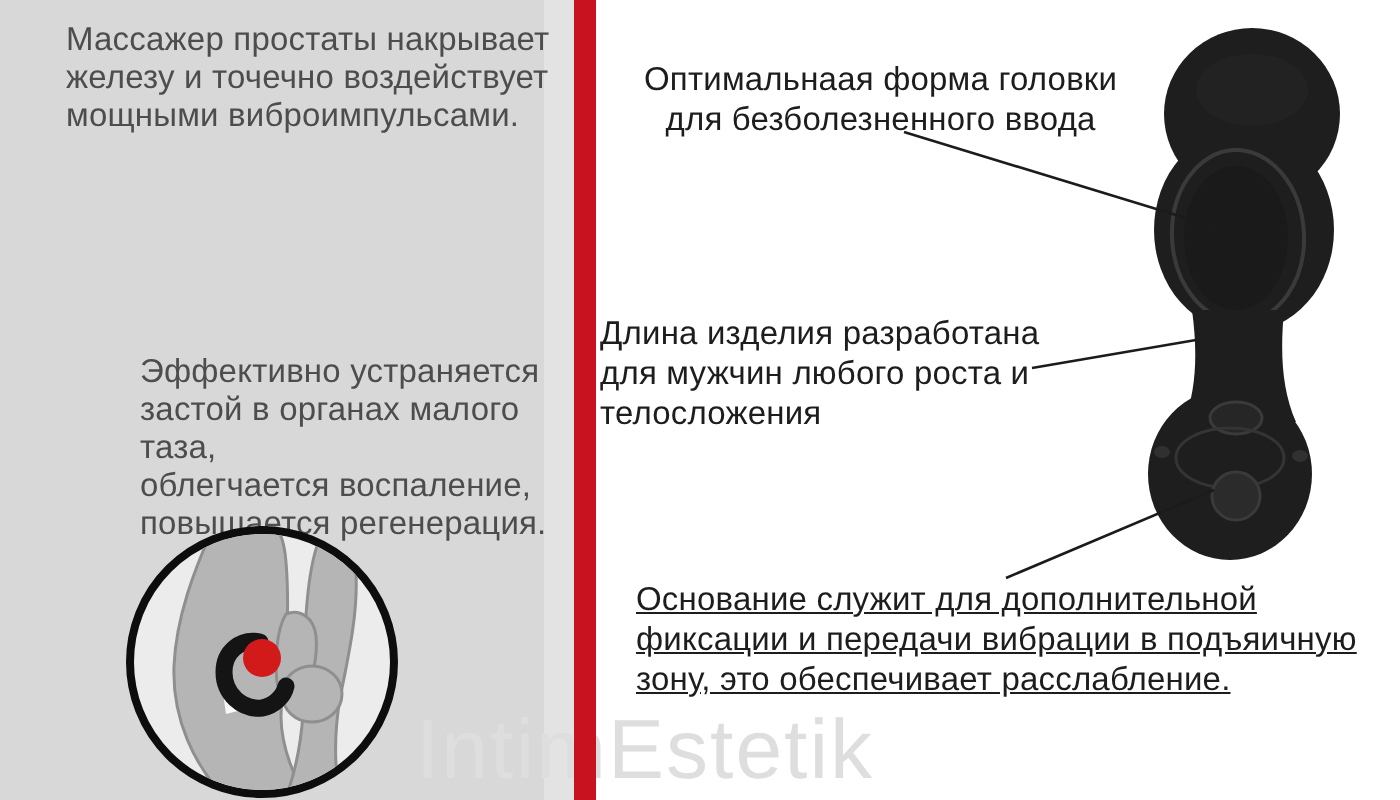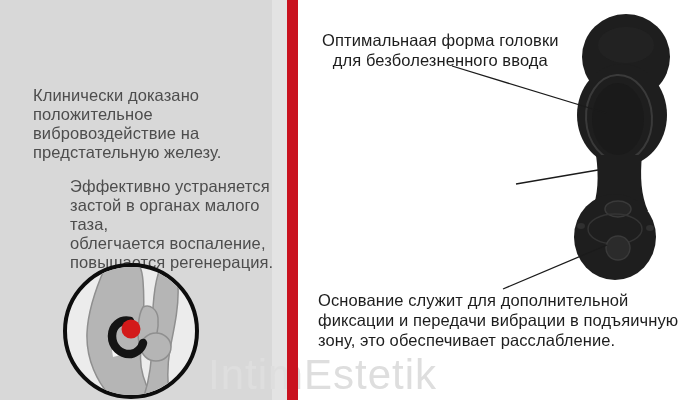--- a/index.html
+++ b/index.html
@@ -19,45 +19,44 @@
   .divider{position:absolute;left:287px;top:0;width:11px;height:400px;background:var(--divider-red);z-index:6;}
   .lp{
     position:absolute;left:33px;margin:0;color:var(--text-left);
     font-size:16.5px;line-height:19px;font-weight:500;white-space:pre-line;letter-spacing:.1px;
   }
   .lp1{top:11px;} .lp2{top:86px;} .lp3{top:177px;margin-left:37px;}
   .annotation{
     position:absolute;margin:0;color:var(--text-right);
     font-size:16.5px;line-height:20px;font-weight:500;white-space:pre-line;z-index:4;letter-spacing:.1px;
   }
-  .ann1{left:322px;top:30px;text-align:center;} .ann2{left:300px;top:157px;} .ann3{left:318px;top:290px;}
+  .ann1{left:322px;top:30px;text-align:center;} .ann2{left:300px;top:157px;} .ann3{left:318px;top:290px;text-decoration:underline;}
   .anatomy-circle{
     position:absolute;left:63px;top:263px;width:136px;height:136px;box-sizing:border-box;
     border:4px solid var(--circle-border);border-radius:50%;background:var(--circle-bg);
     overflow:hidden;z-index:2;
   }
   .anatomy-circle svg{display:block;width:128px;height:128px;}
   .product-svg{position:absolute;left:556px;top:5px;z-index:1;}
   .callout-svg{position:absolute;left:0;top:0;z-index:3;pointer-events:none;}
   .watermark{
     position:absolute;left:208px;top:351px;z-index:5;
     font-size:42px;letter-spacing:1px;color:var(--watermark-gray);font-weight:400;
   }
 </style>
 </head>
 <body>
 
 <div class="canvas">
 
   <div class="panel-left">
     <div class="panel-left-lightstrip"></div>
-    <p class="lp lp2">Клинически доказано
-положительное
-вибровоздействие на
-предстательную железу.</p>
+    <p class="lp lp1">Массажер простаты накрывает
+железу и точечно воздействует
+мощными виброимпульсами.</p>
     <p class="lp lp3">Эффективно устраняется
 застой в органах малого таза,
 облегчается воспаление,
 повышается регенерация.</p>
 
     <div class="anatomy-circle">
       <svg viewBox="0 0 128 128">
 
         <path d="M 40,-4 C 30,18 21,42 20,66 C 19,92 30,116 46,132 L 86,132 C 76,114 72,98 74,84 C 76,64 78,38 76,14 C 75,2 72,-4 68,-4 Z" style="fill:var(--body-gray);stroke:var(--body-stroke);stroke-width:1.5"></path>
 
@@ -97,19 +96,22 @@
   </svg>
 
   <svg class="callout-svg" width="700" height="400" viewBox="0 0 700 400">
     <line x1="452" y1="66" x2="606" y2="113" style="stroke:var(--line-black);stroke-width:1.3"></line>
     <line x1="516" y1="184" x2="598" y2="170" style="stroke:var(--line-black);stroke-width:1.3"></line>
     <line x1="503" y1="289" x2="607" y2="245" style="stroke:var(--line-black);stroke-width:1.3"></line>
   </svg>
 
   <p class="annotation ann1">Оптимальнаая форма головки
 для безболезненного ввода</p>
+  <p class="annotation ann2">Длина изделия разработана
+для мужчин любого роста и
+телосложения</p>
   <p class="annotation ann3">Основание служит для дополнительной
 фиксации и передачи вибрации в подъяичную
 зону, это обеспечивает расслабление.</p>
 
   <div class="watermark">IntimEstetik</div>
 
 </div>
 
 </body></html>

